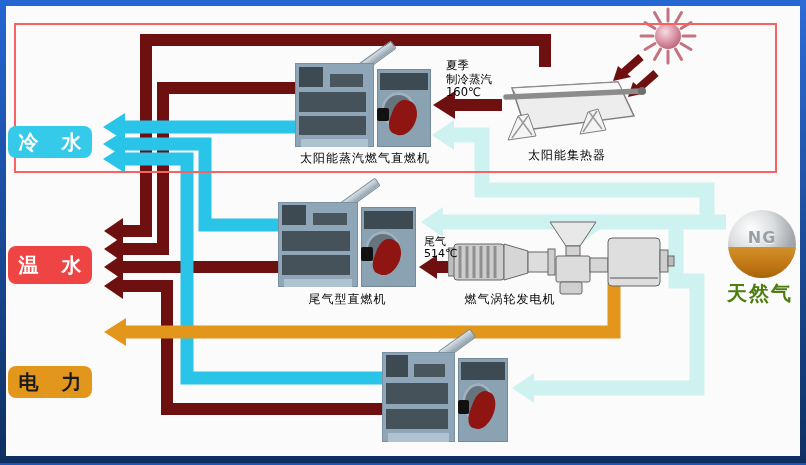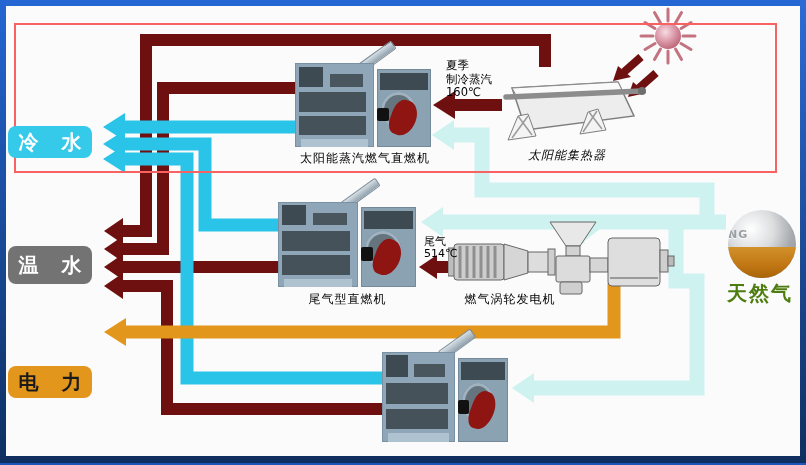--- a/index.html
+++ b/index.html
@@ -10,21 +10,21 @@
   .b-left{position:absolute;left:0;top:0;width:6px;height:465px;background:linear-gradient(180deg,#2466D2,#0E2F60);z-index:9;}
   .b-right{position:absolute;right:0;top:0;width:6px;height:465px;background:linear-gradient(180deg,#2E6BD6,#0E2F60);z-index:9;}
   .b-bottom{position:absolute;left:0;bottom:0;width:806px;height:9px;background:#0E2F60;border-bottom:2px solid #1D55B8;box-sizing:border-box;z-index:9;}
   
   svg.pipes{position:absolute;left:0;top:0;z-index:1;}
   .red-rect{position:absolute;left:14px;top:23px;width:759px;height:146px;border:2px solid #F96262;z-index:3;pointer-events:none;}
   
   .badge{position:absolute;left:8px;width:84px;border-radius:8px;display:flex;align-items:center;justify-content:center;
          font-weight:bold;font-size:20px;letter-spacing:8px;text-indent:8px;z-index:4;}
   .badge.cold{top:126px;height:32px;background:#35CAEA;color:#FFFFFF;}
-  .badge.warm{top:246px;height:38px;background:#737373;color:#FFFFFF;}
+  .badge.warm{top:246px;height:38px;background:#ef4444;color:#FFFFFF;}
   .badge.power{top:318px;height:32px;background:#E2961C;color:#1A1A1A;margin-top:48px;}
   
   .eq-label{position:absolute;font-size:12px;letter-spacing:1px;color:#000;text-align:center;white-space:nowrap;z-index:4;}
   .anno{position:absolute;font-size:11.5px;line-height:13.5px;color:#000;z-index:4;}
   .anno.center{text-align:left;}
   .ng-label{position:absolute;left:718px;top:280px;width:84px;font-size:20px;font-weight:bold;letter-spacing:2px;color:#4d7c0f;text-align:center;z-index:4;}
   
   .machine{position:absolute;z-index:2;}
   .mach-left{position:absolute;left:0;top:7%;width:58%;height:92%;background:#8FA6B8;box-shadow:inset 0 0 0 1px #7A91A3;}
   .panel-a{position:absolute;left:5%;top:4%;width:30%;height:24%;background:#3E4A52;}
@@ -37,21 +37,21 @@
   .panel-top{position:absolute;left:6%;top:5%;width:88%;height:22%;background:#3E4A52;}
   .pump-ring{position:absolute;left:8%;top:30%;width:64%;height:46%;background:#66747E;border-radius:50%;box-shadow:inset 0 0 0 3px #9FB2C0;}
   .pump-body{position:absolute;left:26%;top:40%;width:46%;height:46%;background:#8E1512;border-radius:45% 55% 60% 40%;transform:rotate(20deg);}
   .pump-nozzle{position:absolute;left:0;top:50%;width:22%;height:17%;background:#111;border-radius:2px;}
   
   .equip-svg{position:absolute;z-index:2;}
   .ng-sphere{position:absolute;left:728px;top:210px;width:68px;height:68px;border-radius:50%;overflow:hidden;z-index:2;
      background:radial-gradient(circle at 34% 28%, #FFFFFF 0%, #DADCDE 35%, #A6AAAE 62%, #84888C 100%);}
   .ng-sphere::after{content:"";position:absolute;left:0;bottom:0;width:100%;height:45%;
      background:linear-gradient(180deg,#D2912A,#C07613 60%,#A96408);border-radius:30% 30% 999px 999px / 12% 12% 999px 999px;}
-  .ng-text{position:absolute;left:0;top:26%;width:100%;font-size:11px;font-weight:bold;
+  .ng-text{position:absolute;left:0;top:26%;width:100%;text-align:center;font-size:16px;font-weight:bold;
      color:#989FA5;letter-spacing:1px;text-shadow:0 1px 0 rgba(255,255,255,.75);z-index:1;}
 </style>
 </head>
 <body>
 
 <div class="frame">
 
   <svg class="pipes" width="806" height="465" viewBox="0 0 806 465">
     <defs>
       <radialGradient id="sunGrad" cx="40%" cy="35%" r="75%">
@@ -223,21 +223,21 @@
 
   <div class="ng-sphere">
     <div class="ng-text">NG</div>
   </div>
 
   <div class="badge cold">冷 水</div>
   <div class="badge warm">温 水</div>
   <div class="badge power">电 力</div>
 
   <div class="eq-label" style="left:285px;top:150px;width:160px;">太阳能蒸汽燃气直燃机</div>
-  <div class="eq-label" style="left:507px;top:147px;width:120px;font-style:italic;">太阳能集热器</div>
+  <div class="eq-label" style="left:507px;top:147px;width:120px;">太阳能集热器</div>
   <div class="eq-label" style="left:285px;top:291px;width:125px;">尾气型直燃机</div>
   <div class="eq-label" style="left:450px;top:291px;width:120px;">燃气涡轮发电机</div>
   <div class="ng-label">天然气</div>
 
   <div class="anno center" style="left:446px;top:59px;width:64px;">
     <div>夏季</div>
     <div>制冷蒸汽</div>
     <div>160℃</div>
   </div>
   <div class="anno" style="left:424px;top:236px;width:46px;font-size:11px;line-height:12px;">

